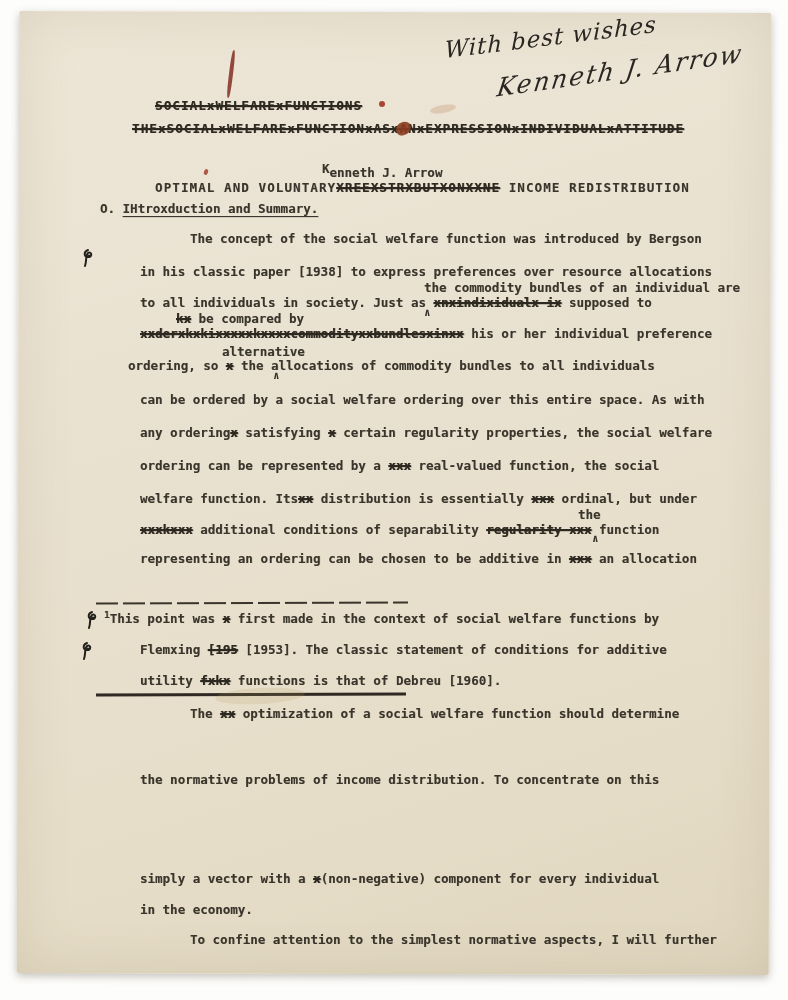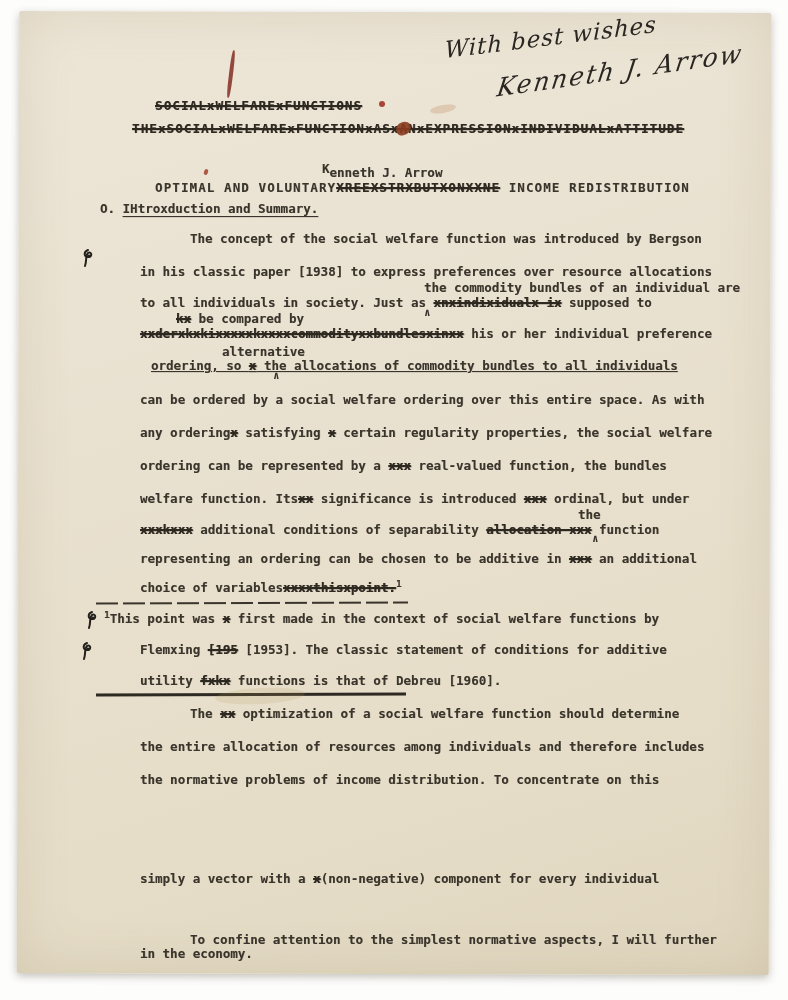--- a/index.html
+++ b/index.html
@@ -66,37 +66,35 @@
     <div class="line title" style="left: 155px; top: 144px; margin-top: 36px;"><span class="r-p">OPTIMAL AND VOLUNTARY</span><span class="r-x">XREEXSTRXBUTXONXXNE</span><span class="r-p"> INCOME REDISTRIBUTION</span></div>
     <div class="line " style="left: 322px; top: 165px;"><span class="r-supk">K</span><span class="r-p">enneth J. Arrow</span></div>
     <div class="line " style="left: 100px; top: 201px;"><span class="r-p">O. </span><span class="r-u">IHtroxduction and Summary.</span></div>
     <div class="line " style="left: 190px; top: 231px;"><span class="r-p">The concept of the social welfare function was introduced by Bergson</span></div>
     <div class="line " style="left: 140px; top: 264px;"><span class="r-p">in his classic paper [1938] to express preferences over resource allocations</span></div>
     <div class="line " style="left: 140px; top: 295px;"><span class="r-p">to all individuals in society. Just as </span><span class="r-x">xnxindixidualx ix</span><span class="r-p"> supposed to</span></div>
     <div class="line " style="left: 424px; top: 280px;"><span class="r-p">the commodity bundles of an individual are</span></div>
     <div class="line " style="left: 176px; top: 311px;"><span class="r-x">kx</span><span class="r-p"> be compared by</span></div>
     <div class="line " style="left: 140px; top: 326px;"><span class="r-x">xxderxkxkixxxxxkxxxxcommodityxxbundlesxinxx</span><span class="r-p"> his or her individual preference</span></div>
     <div class="line " style="left: 222px; top: 344px;"><span class="r-p">alternative</span></div>
-    <div class="line " style="left: 151px; top: 358px; text-decoration: underline;"><span class="r-p">ordering, so </span><span class="r-x">x</span><span class="r-p"> the allocations of commodity bundles to all individuals</span></div>
+    <div class="line " style="left: 128px; top: 358px;"><span class="r-p">ordering, so </span><span class="r-x">x</span><span class="r-p"> the allocations of commodity bundles to all individuals</span></div>
     <div class="line " style="left: 140px; top: 392px;"><span class="r-p">can be ordered by a social welfare ordering over this entire space. As with</span></div>
     <div class="line " style="left: 140px; top: 425px;"><span class="r-p">any ordering</span><span class="r-x">x</span><span class="r-p"> satisfying </span><span class="r-x">x</span><span class="r-p"> certain regularity properties, the social welfare</span></div>
-    <div class="line " style="left: 140px; top: 458px;"><span class="r-p">ordering can be represented by a </span><span class="r-x">xxx</span><span class="r-p"> real-valued function, the bundles</span></div>
-    <div class="line " style="left: 140px; top: 491px;"><span class="r-p">welfare function. Its</span><span class="r-x">xx</span><span class="r-p"> significance is introduced </span><span class="r-x">xxx</span><span class="r-p"> ordinal, but under</span></div>
+    <div class="line " style="left: 140px; top: 458px;"><span class="r-p">ordering can be represented by a </span><span class="r-x">xxx</span><span class="r-p"> real-valued function, the social</span></div>
+    <div class="line " style="left: 140px; top: 491px;"><span class="r-p">welfare function. Its</span><span class="r-x">xx</span><span class="r-p"> distribution is essentially </span><span class="r-x">xxx</span><span class="r-p"> ordinal, but under</span></div>
     <div class="line " style="left: 578px; top: 507px;"><span class="r-p">the</span></div>
-    <div class="line " style="left: 140px; top: 522px;"><span class="r-x">xxxkxxx</span><span class="r-p"> additional conditions of separability </span><span class="r-x">allocation xxx</span><span class="r-p"> function</span></div>
-    <div class="line " style="left: 140px; top: 551px;"><span class="r-p">representing an ordering can be chosen to be additive in </span><span class="r-x">xxx</span><span class="r-p"> an additional</span></div>
-    <div class="line " style="left: 140px; top: 580px;"><span class="r-p">choice of variables</span><span class="r-x">xxxxthisxpoint.</span><span class="r-sup">1</span></div>
+    <div class="line " style="left: 140px; top: 522px;"><span class="r-x">xxxkxxx</span><span class="r-p"> additional conditions of separability </span><span class="r-x">regularity xxx</span><span class="r-p"> function</span></div>
+    <div class="line " style="left: 140px; top: 551px;"><span class="r-p">representing an ordering can be chosen to be additive in </span><span class="r-x">xxx</span><span class="r-p"> an allocation</span></div>
     <div class="line " style="left: 104px; top: 611px;"><span class="r-sup">1</span><span class="r-p">This point was </span><span class="r-x">x</span><span class="r-p"> first made in the context of social welfare functions by</span></div>
     <div class="line " style="left: 140px; top: 642px;"><span class="r-p">Flemxing </span><span class="r-x">[195</span><span class="r-p"> [1953]. The classic statement of conditions for additive</span></div>
     <div class="line " style="left: 140px; top: 673px;"><span class="r-p">utility </span><span class="r-x">fxkx</span><span class="r-p"> functions is that of Debreu [1960].</span></div>
     <div class="line " style="left: 190px; top: 706px;"><span class="r-p">The </span><span class="r-x">xx</span><span class="r-p"> optimization of a social welfare function should determine</span></div>
-    <div class="line " style="left: 140px; top: 739px;"><span class="r-p">the entire allocation of resources among individuals and therefore includes</span></div>
     <div class="line " style="left: 140px; top: 772px;"><span class="r-p">the normative problems of income distribution. To concentrate on this</span></div>
     <div class="line " style="left: 140px; top: 871px;"><span class="r-p">simply a vector with a </span><span class="r-x">x</span><span class="r-p">(non-negative) component for every individual</span></div>
-    <div class="line " style="left: 140px; top: 902px; margin-top: 44px;"><span class="r-p">in the economy.</span></div>
+    <div class="line " style="left: 140px; top: 902px;"><span class="r-p">in the economy.</span></div>
     <div class="line " style="left: 190px; top: 932px;"><span class="r-p">To confine attention to the simplest normative aspects, I will further</span></div>
   </div>
 <div class="layer">
     <span class="caret" style="left: 424px; top: 307px;">∧</span>
     <span class="caret" style="left: 273px; top: 370px;">∧</span>
     <span class="caret" style="left: 592px; top: 533px;">∧</span>
     <div class="rule dashed" style="left: 96px; top: 602px; width: 312px;"></div>
     <div class="rule heavy" style="left: 96px; top: 693px; width: 310px;"></div>
     <div class="stain" style="left: 229px; top: 50px; width: 4px; height: 48px; background: rgb(124, 32, 23); opacity: 0.8; border-radius: 40%; transform: rotate(7deg);"></div>
     <div class="stain" style="left: 379px; top: 101px; width: 6px; height: 6px; background: rgb(156, 42, 26); opacity: 0.85; border-radius: 50%; transform: rotate(0deg);"></div>

